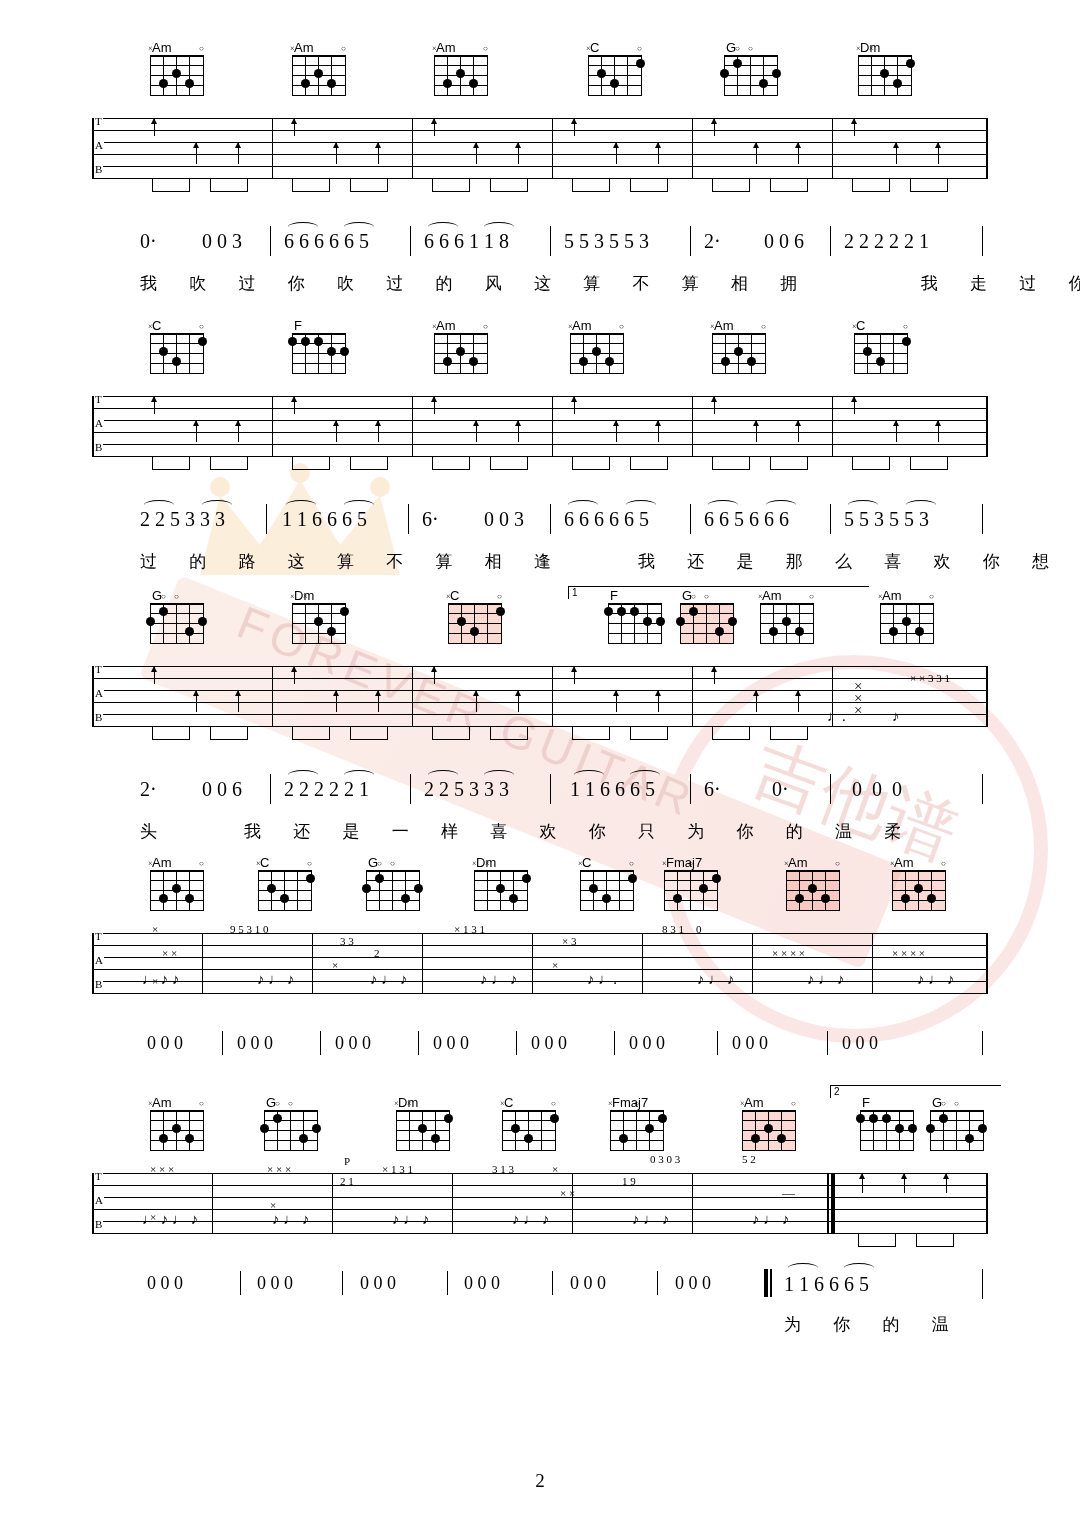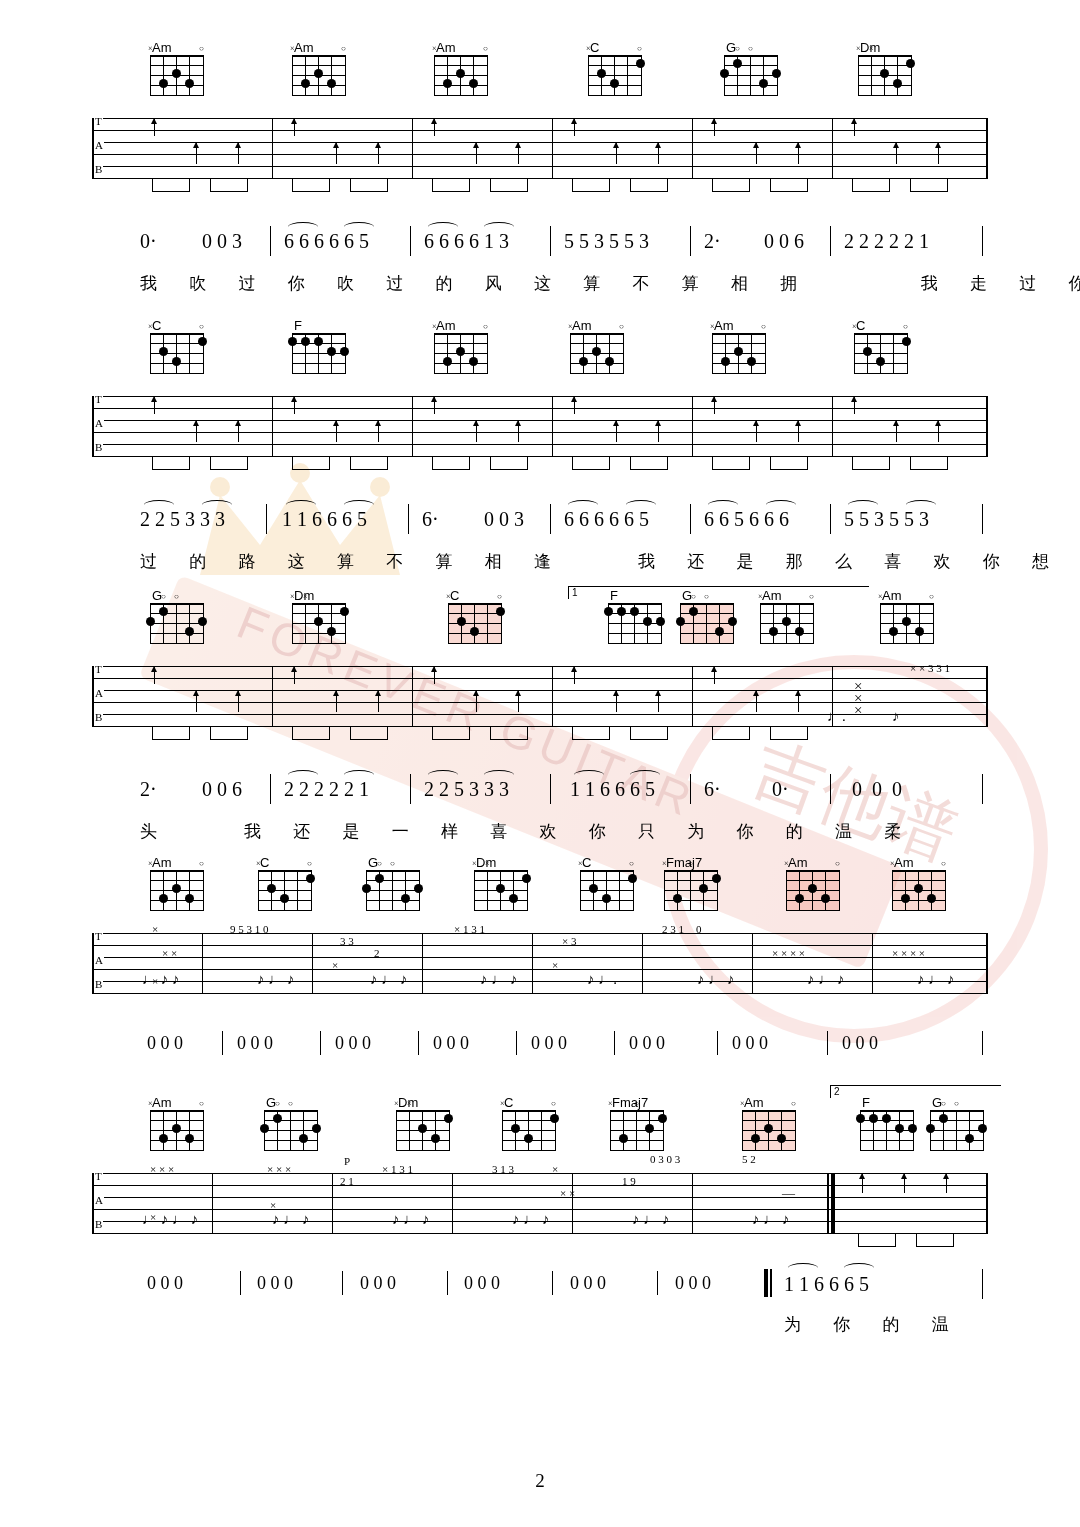--- a/index.html
+++ b/index.html
@@ -246,21 +246,21 @@
       <div class="rhy" style="left:760px;top:66px"></div>
         <div class="rhy" style="left:818px;top:66px"></div>
     </div>
 
     <div class="numline" style="top:190px;">
       <div class="num" style="left:48px;">0·</div>
       <div class="num" style="left:110px;">0 0 3</div>
       <div class="blines" style="left:178px;top:-4px"></div>
       <div class="num" style="left:192px;">6 6 6 6 6 5</div>
       <div class="blines" style="left:318px;top:-4px"></div>
-      <div class="num" style="left:332px;">6 6 6 6 1 3</div>
+      <div class="num" style="left:332px;">6 6 6 1 1 8</div>
       <div class="blines" style="left:458px;top:-4px"></div>
       <div class="num" style="left:472px;">5 5 3 5 5 3</div>
       <div class="blines" style="left:598px;top:-4px"></div>
       <div class="num" style="left:612px;">2·</div>
       <div class="num" style="left:672px;">0 0 6</div>
       <div class="blines" style="left:738px;top:-4px"></div>
       <div class="num" style="left:752px;">2 2 2 2 2 1</div>
       <div class="blines" style="left:890px;top:-4px"></div>
       <div class="tie" style="left:196px;top:-8px;width:30px"></div>
       <div class="tie" style="left:252px;top:-8px;width:30px"></div>
@@ -664,21 +664,21 @@
         <div class="rhy" style="left:200px;top:66px"></div>
         <div class="rhy" style="left:258px;top:66px"></div>
         <div class="rhy" style="left:340px;top:66px"></div>
         <div class="rhy" style="left:398px;top:66px"></div>
         <div class="rhy" style="left:480px;top:66px"></div>
         <div class="rhy" style="left:538px;top:66px"></div>
         <div class="rhy" style="left:620px;top:66px"></div>
         <div class="rhy" style="left:678px;top:66px"></div>
       <div class="notes" style="left:735px;top:48px;">♩.</div>
       <div class="notes" style="left:800px;top:48px;">♪</div>
-      <div class="notes" style="left:818px;top:2px;font-size:11px;font-family:Liberation Serif, serif;">×  ×  3  3  1</div>
+      <div class="notes" style="left:818px;top:12px;font-size:11px;font-family:Liberation Serif, serif;">×  ×  3  3  1</div>
       <div class="notes" style="left:762px;top:18px;">×</div>
       <div class="notes" style="left:762px;top:30px;">×</div>
       <div class="notes" style="left:762px;top:42px;">×</div>
     </div>
 
     <div class="numline" style="top:190px;">
       <div class="num" style="left:48px;">2·</div>
       <div class="num" style="left:110px;">0 0 6</div>
       <div class="blines" style="left:178px;top:-4px"></div>
       <div class="num" style="left:192px;">2 2 2 2 2 1</div>
@@ -892,21 +892,21 @@
       <div class="notes" style="left:60px;top:-4px;font-size:11px;">×</div>
       <div class="notes" style="left:70px;top:20px;font-size:11px;">×    ×</div>
       <div class="notes" style="left:60px;top:48px;font-size:11px;">×</div>
       <div class="notes" style="left:138px;top:-4px;font-size:11px;">9  5  3  1  0</div>
       <div class="notes" style="left:248px;top:8px;font-size:11px;">3        3</div>
       <div class="notes" style="left:282px;top:20px;font-size:11px;">2</div>
       <div class="notes" style="left:240px;top:32px;font-size:11px;">×</div>
       <div class="notes" style="left:362px;top:-4px;font-size:11px;">×  1  3  1</div>
       <div class="notes" style="left:470px;top:8px;font-size:11px;">×  3</div>
       <div class="notes" style="left:460px;top:32px;font-size:11px;">×</div>
-      <div class="notes" style="left:570px;top:-4px;font-size:11px;">2  3  1</div>
+      <div class="notes" style="left:570px;top:-4px;font-size:11px;">8  3  1</div>
       <div class="notes" style="left:604px;top:-4px;font-size:11px;">0</div>
       <div class="notes" style="left:680px;top:20px;font-size:11px;">×      ×      ×      ×</div>
       <div class="notes" style="left:800px;top:20px;font-size:11px;">×      ×      ×      ×</div>
       <div class="notes" style="left:50px;top:44px;">♩ ♪ ♪</div>
       <div class="notes" style="left:165px;top:44px;">♪ ♩ ♪</div>
       <div class="notes" style="left:278px;top:44px;">♪ ♩ ♪</div>
       <div class="notes" style="left:388px;top:44px;">♪ ♩ ♪</div>
       <div class="notes" style="left:495px;top:44px;">♪ ♩.</div>
       <div class="notes" style="left:605px;top:44px;">♪ ♩ ♪</div>
       <div class="notes" style="left:715px;top:44px;">♪ ♩ ♪</div>

